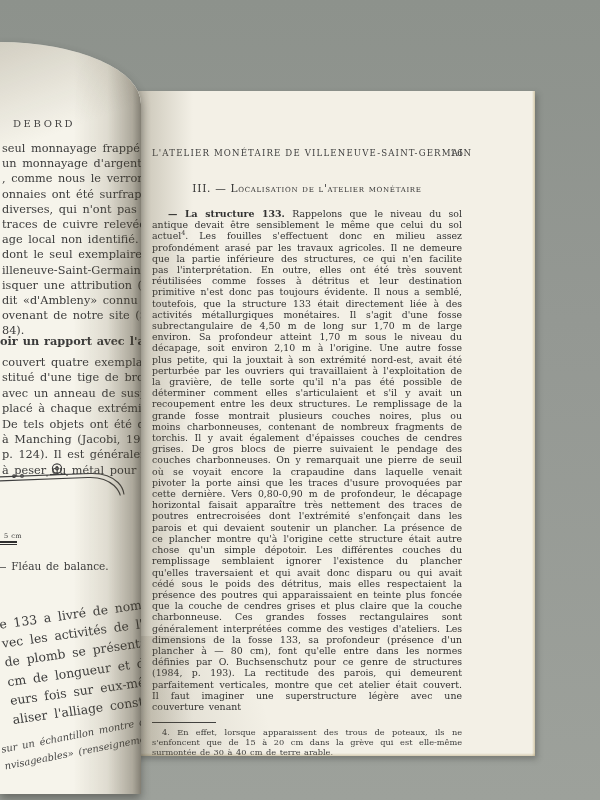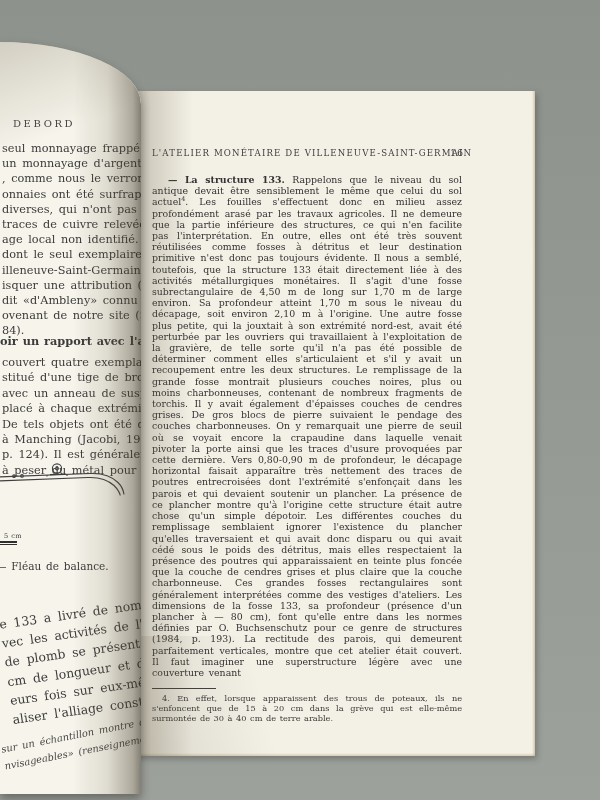--- a/index.html
+++ b/index.html
@@ -92,20 +92,21 @@
 </style>
 </head>
 <body>
 
 <div class="right-page">
   <div class="rp-inner">
     <div class="rp-header">
       <span>L'ATELIER MONÉTAIRE DE VILLENEUVE-SAINT-GERMAIN</span>
       <span class="rp-folio">16</span>
     </div>
+    <div class="rp-heading">III. — Localisation de l'atelier monétaire</div>
     <p class="rp-para"><span class="lead">— La structure 133.</span><span> Rappelons que le niveau du sol antique devait être sensiblement le même que celui du sol actuel</span><sup>4</sup><span>. Les fouilles s'effectuent donc en milieu assez profondément arasé par les travaux agricoles. Il ne demeure que la partie inférieure des structures, ce qui n'en facilite pas l'interprétation. En outre, elles ont été très souvent réutilisées comme fosses à détritus et leur destination primitive n'est donc pas toujours évidente. Il nous a semblé, toutefois, que la structure 133 était directement liée à des activités métallurgiques monétaires. Il s'agit d'une fosse subrectangulaire de 4,50 m de long sur 1,70 m de large environ. Sa profondeur atteint 1,70 m sous le niveau du décapage, soit environ 2,10 m à l'origine. Une autre fosse plus petite, qui la jouxtait à son extrémité nord-est, avait été perturbée par les ouvriers qui travaillaient à l'exploitation de la gravière, de telle sorte qu'il n'a pas été possible de déterminer comment elles s'articulaient et s'il y avait un recoupement entre les deux structures. Le remplissage de la grande fosse montrait plusieurs couches noires, plus ou moins charbonneuses, contenant de nombreux fragments de torchis. Il y avait également d'épaisses couches de cendres grises. De gros blocs de pierre suivaient le pendage des couches charbonneuses. On y remarquait une pierre de seuil où se voyait encore la crapaudine dans laquelle venait pivoter la porte ainsi que les traces d'usure provoquées par cette dernière. Vers 0,80-0,90 m de profondeur, le décapage horizontal faisait apparaître très nettement des traces de poutres entrecroisées dont l'extrémité s'enfonçait dans les parois et qui devaient soutenir un plancher. La présence de ce plancher montre qu'à l'origine cette structure était autre chose qu'un simple dépotoir. Les différentes couches du remplissage semblaient ignorer l'existence du plancher qu'elles traversaient et qui avait donc disparu ou qui avait cédé sous le poids des détritus, mais elles respectaient la présence des poutres qui apparaissaient en teinte plus foncée que la couche de cendres grises et plus claire que la couche charbonneuse. Ces grandes fosses rectangulaires sont généralement interprétées comme des vestiges d'ateliers. Les dimensions de la fosse 133, sa profondeur (présence d'un plancher à — 80 cm), font qu'elle entre dans les normes définies par O. Buchsenschutz pour ce genre de structures (1984, p. 193). La rectitude des parois, qui demeurent parfaitement verticales, montre que cet atelier était couvert. Il faut imaginer une superstructure légère avec une couverture venant</span></p>
     <div class="rp-footrule"></div>
     <div class="rp-footnote">4. En effet, lorsque apparaissent des trous de poteaux, ils ne s'enfoncent que de 15 à 20 cm dans la grève qui est elle-même surmontée de 30 à 40 cm de terre arable.</div>
   </div>
   <div class="edge-right"></div>
   <div class="edge-bottom"></div>
   <div class="gutter-shade"></div>
   <div class="bottom-shade"></div>
 </div>
 

